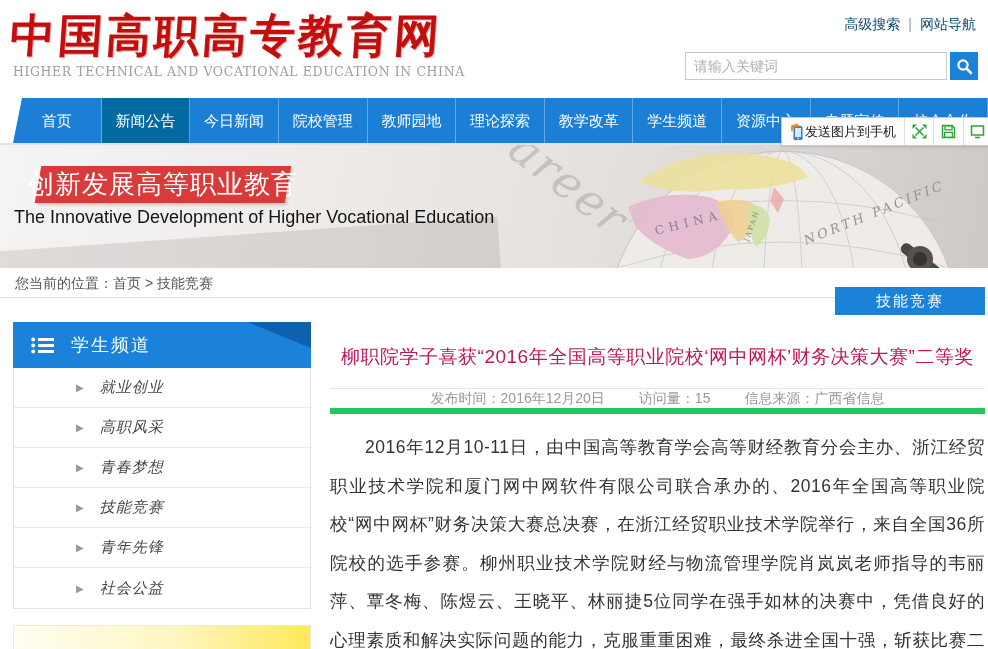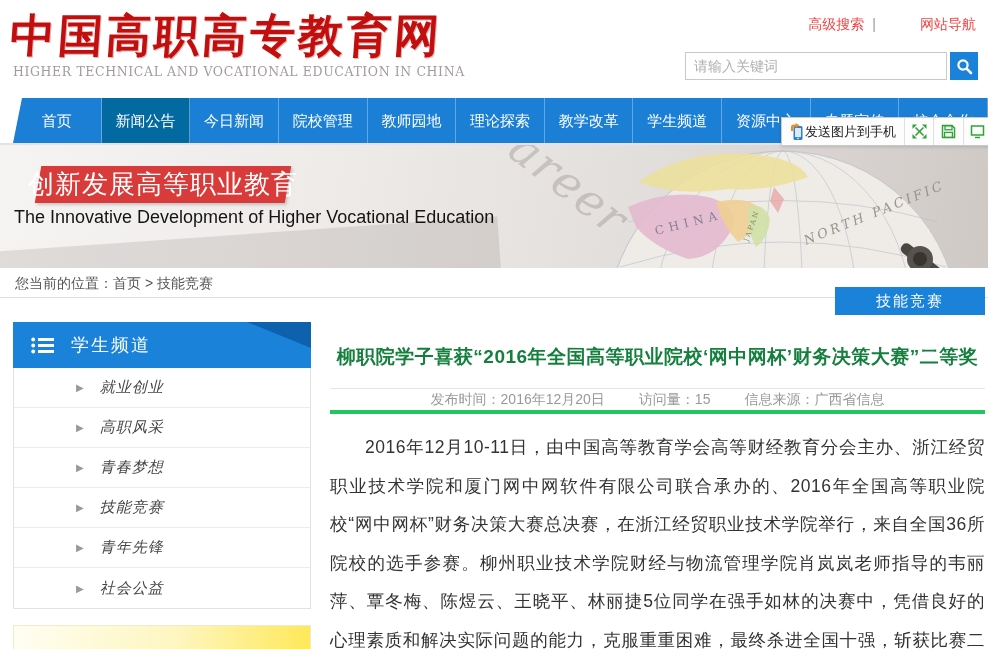--- a/index.html
+++ b/index.html
@@ -6,21 +6,21 @@
   body { background:#fff; font-family:"Liberation Sans","DejaVu Sans",sans-serif; }
   #page { position:relative; width:988px; height:649px; overflow:hidden; background:#fff; }
 
   
   .header { position:absolute; left:0; top:0; width:988px; height:98px; background:#fff; }
   .logo-title { position:absolute; left:10px; top:6px; font-family:"DejaVu Serif",serif; font-weight:bold;
                 font-size:45px; color:#c30e0e; letter-spacing:3px; transform:skewX(-4deg); text-shadow:1px 1px 0 #e8b0b0; }
   .logo-sub { position:absolute; left:13px; top:64px; font-family:"DejaVu Serif",serif; font-size:12.5px;
               color:#a39c9c; letter-spacing:0.6px; }
   .top-links { position:absolute; right:12px; top:16px; font-size:14px; color:#333; }
-  .top-links a { color:#ef4444; text-decoration:none;margin-left:36px; }
+  .top-links a { color:#0c4a6e; text-decoration:none; }
   .top-links .sep { color:#999; margin:0 8px; }
   .searchbar { position:absolute; left:685px; top:52px; width:293px; height:36px; }
   .search-input { position:absolute; left:0; top:0; width:262px; height:28px; border:1px solid #c9c9c9;
                   padding:0 8px; font-size:14px; color:#444; outline:none; }
   .search-input::placeholder { color:#b0b0b0; }
   .search-btn { position:absolute; right:0; top:0; width:28px; height:28px; background:#1a82d9; border:none;
                 cursor:pointer; display:flex; align-items:center; justify-content:center; }
 
   
   .nav { position:absolute; left:0; top:98px; width:988px; height:45px; background:#fff; }
@@ -71,23 +71,23 @@
   .side-item { height:40px; display:flex; align-items:center; padding-left:62px; border-bottom:1px solid #ececec;
                cursor:pointer; }
   .side-item:last-child { border-bottom:none; }
   .side-marker { color:#9a9a9a; font-size:10px; margin-right:16px; }
   .side-label { color:#444; font-size:15px; letter-spacing:1px;font-style:italic; }
   .side-promo { position:absolute; left:13px; top:625px; width:298px; height:40px;
                 background:linear-gradient(to right,#fffef2 0%,#fdf6c0 55%,#ffe85a 100%); border:1px solid #f0ead0; cursor:pointer; }
 
   
   .article { position:absolute; left:330px; top:330px; width:655px; }
-  .art-title { text-align:center; font-size:19px; color:#15803d; font-weight:700; letter-spacing:0.5px;
+  .art-title { text-align:center; font-size:19px; color:#be185d; font-weight:400; letter-spacing:0.5px;
                padding:14px 0 18px 0; white-space:nowrap; }
-  .art-meta { border-top:1px solid #e5e5e5; border-bottom:4px solid #22c55e; height:26px; display:flex;
+  .art-meta { border-top:1px solid #e5e5e5; border-bottom:6px solid #22c55e; height:26px; display:flex;
               align-items:center; justify-content:center; gap:34px; color:#999; font-size:14px; }
   .art-body { margin-top:14px; font-size:17.5px; color:#333; line-height:38.5px; text-align:justify;
               letter-spacing:0.5px; }
   .art-body p { text-indent:2em; }
 
   
   .magnifier-svg, .list-svg, .phone-svg, .expand-svg, .save-svg, .monitor-svg { display:block; }
 </style>
 </head>
 <body>

